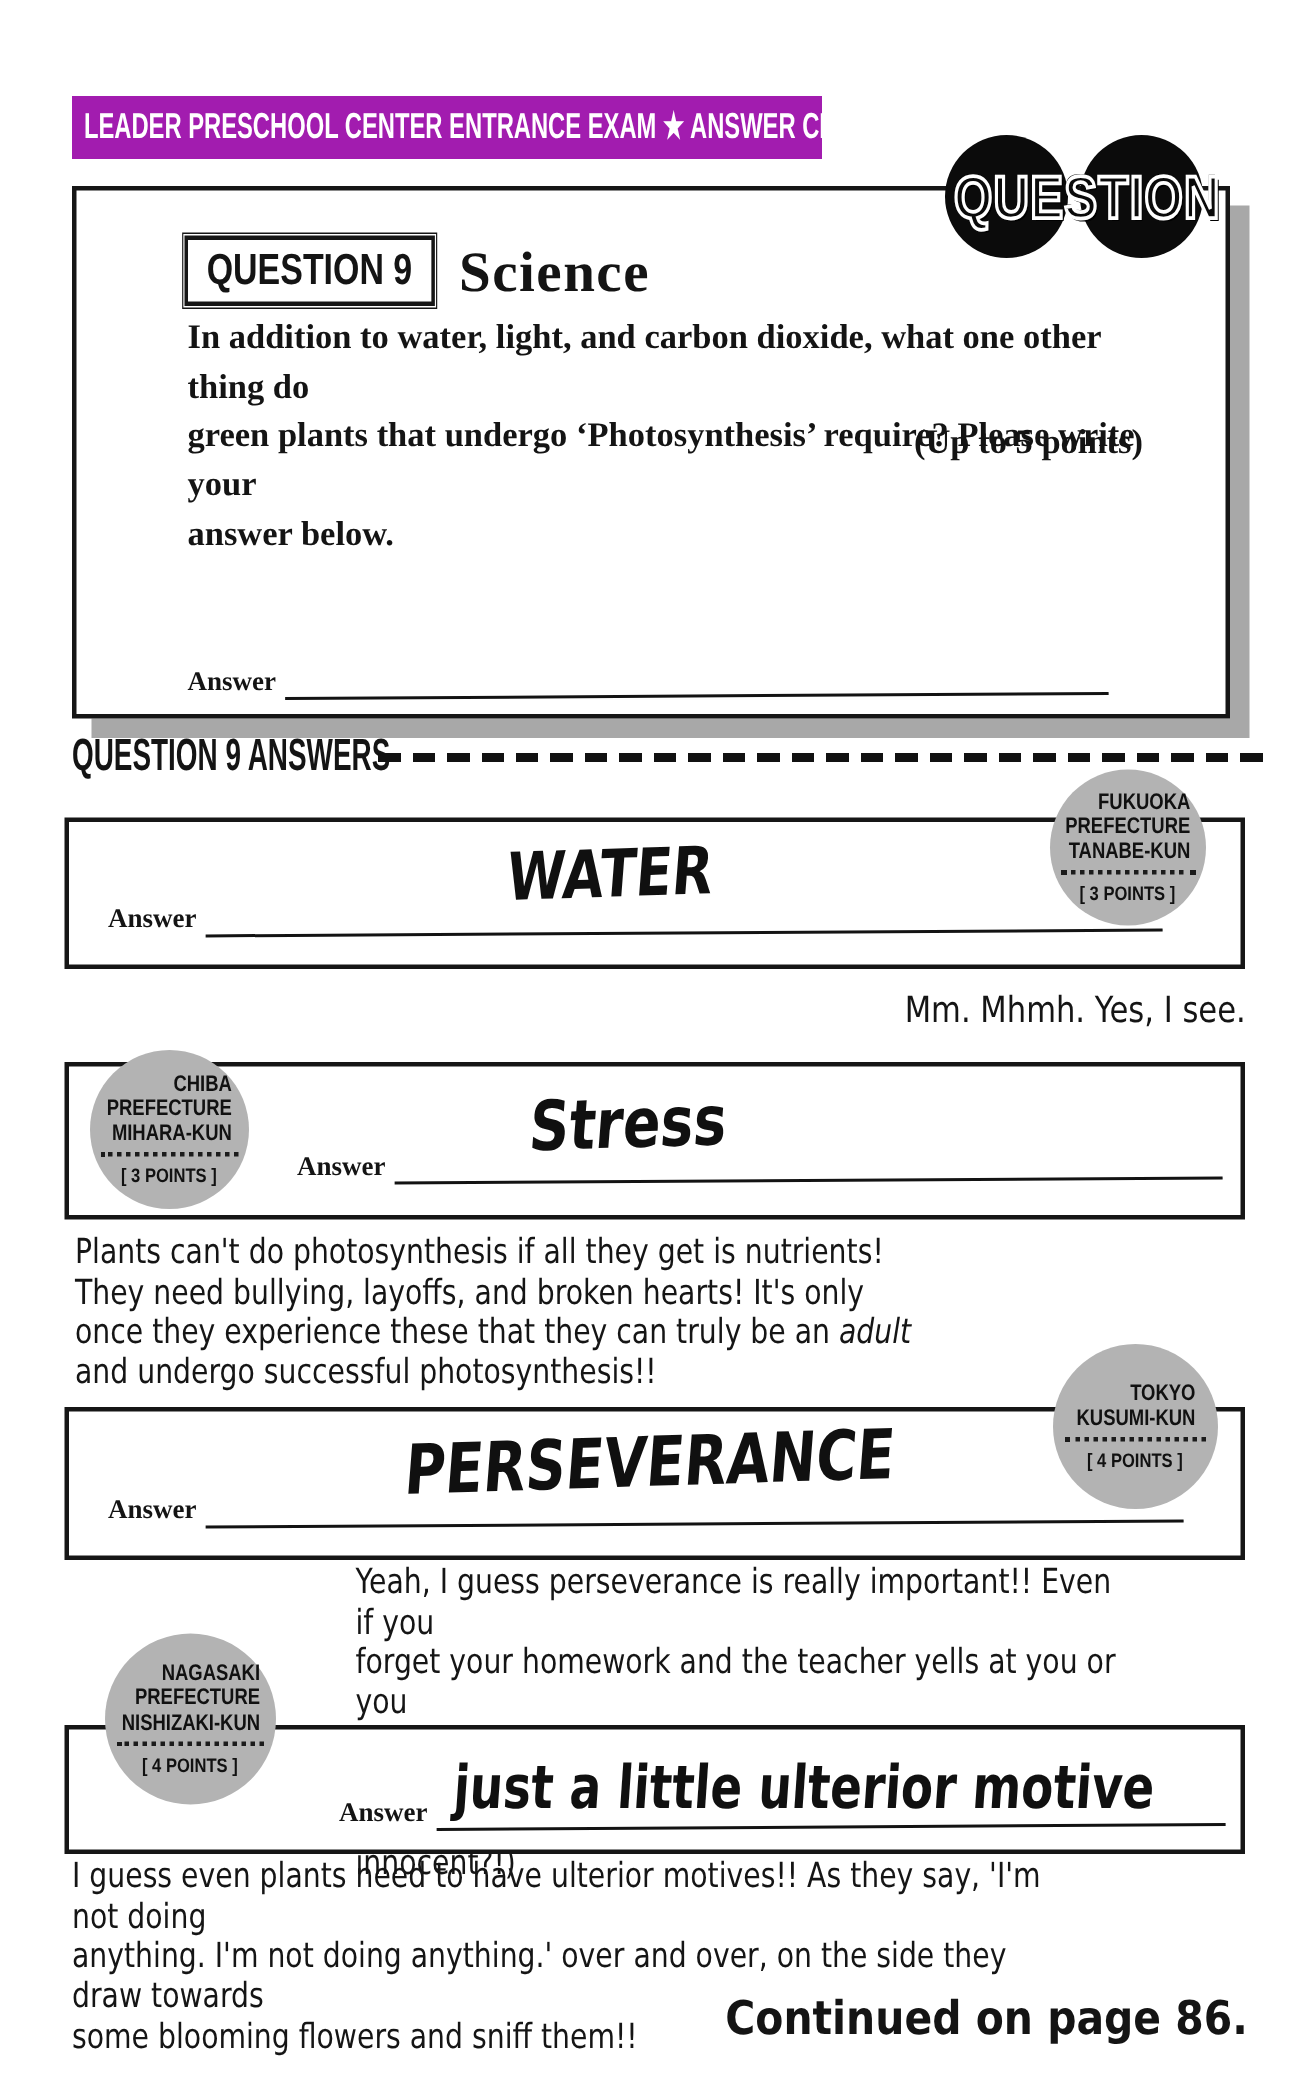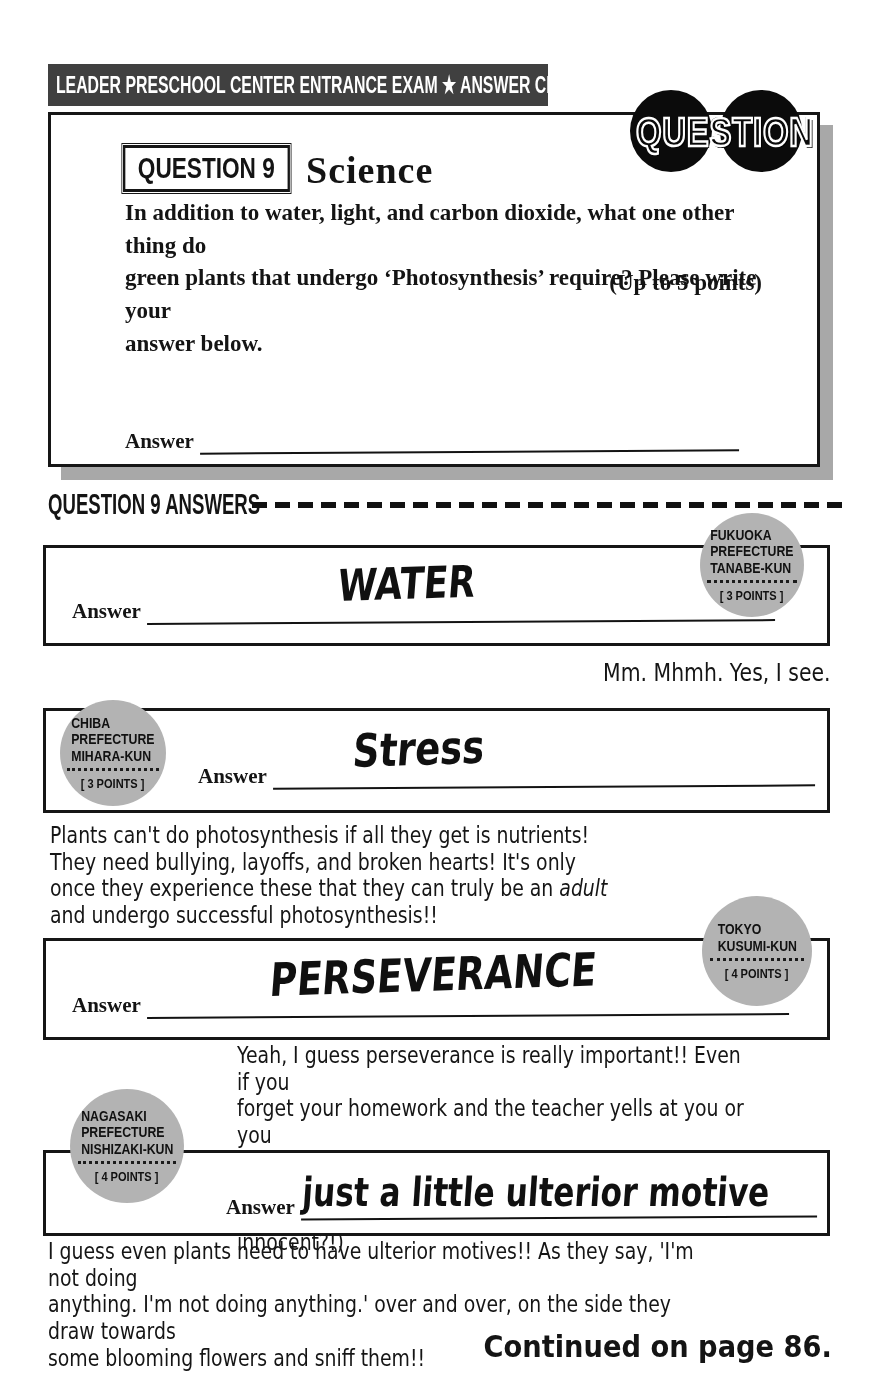--- a/index.html
+++ b/index.html
@@ -13,21 +13,21 @@
   .cond  { font-family:"Liberation Sans", sans-serif; font-weight:bold; }
   .comic {
     font-family:"DejaVu Sans", sans-serif;
     white-space:pre-line; line-height:1.16; color:#151515;
     transform:scaleX(0.82); transform-origin:left top;
   }
 
   
   .banner {
     position:absolute; left:48px; top:64px; width:500px; height:42px;
-    background:#404040; overflow:visible; z-index:3;
+    background:#a21caf; overflow:visible; z-index:3;
   }
   .banner-text {
     display:inline-block; white-space:nowrap; color:#ffffff;
     font-size:24px; line-height:42px; padding-left:12px;
     transform:scaleX(0.66); transform-origin:left center;
   }
 
   
   .stamp { position:absolute; left:618px; top:90px; width:200px; height:82px; z-index:7;text-decoration:underline; }
   .stamp .circle { position:absolute; width:82px; height:82px; border-radius:50%; background:#0b0b0b; top:0; }
@@ -37,42 +37,42 @@
     position:absolute; left:0; top:20px; width:200px; text-align:center;
     font-size:40px; font-weight:bold; letter-spacing:1px;
     color:#0b0b0b;
     -webkit-text-stroke:2.5px #ffffff;
     text-shadow:2px 2px 0 #000, -1px -1px 0 #000;
     transform:scaleX(0.82); transform-origin:center;
   }
 
   
   .qbox {
-    position:absolute; left:48px; top:112px; width:772px; height:355px;
+    position:absolute; left:48px; top:124px; width:772px; height:355px;
     border:3px solid #161616; background:#ffffff;
     box-shadow:13px 13px 0 0 #a8a8a8; z-index:2;
   }
   .qnum {
     position:absolute; left:72px; top:30px;
     border:3px solid #161616; padding:4px 16px;
     font-size:29px; font-weight:bold; letter-spacing:0;
     transform:scaleX(0.78); transform-origin:left center;
     box-shadow:0 0 0 1px #ffffff, 0 0 0 2px #161616;
   }
   .subject { position:absolute; left:255px; top:33px; font-size:38px; font-weight:bold; letter-spacing:1px; }
   .qtext {
     position:absolute; left:74px; top:82px; width:665px;
     font-size:23px; line-height:1.42; white-space:pre-line;
   }
   .points-note { position:absolute; right:55px; top:155px; font-size:23px; }
   .q-ans-row {
     position:absolute; left:74px; top:312px; width:614px;
     display:flex; align-items:flex-end;
   }
-  .ans-label { font-size:21px; padding-right:6px; line-height:1.1; }
+  .ans-label { font-size:18px; padding-right:6px; line-height:1.1; }
   .ans-rule  { flex:1; border-bottom:2.5px solid #131313; height:26px; transform:rotate(-0.35deg); position:relative; }
 
   
   .sec-heading {
     position:absolute; left:48px; top:487px;
     font-size:30px; font-weight:bold;
     transform:scaleX(0.62); transform-origin:left center; white-space:nowrap;
   }
   .dashes {
     position:absolute; left:252px; top:502px; width:592px; height:6px;
@@ -103,21 +103,21 @@
   .hand3 { left:222px; bottom:30px; font-size:46px; }
 
   .box4 { top:1150px; height:86px; }
   .box4 .ans-row { padding:0 10px 14px 180px; }
   .hand4 { left:255px; bottom:18px; font-size:40px; transform:scaleX(0.78) skewX(-5deg); }
 
   
   .badge {
     position:absolute; border-radius:50%; background:#b3b3b3;
     display:flex; flex-direction:column; align-items:center; justify-content:center;
-    z-index:6; text-align:left;
+    z-index:6; text-align:right;
   }
   .badge-lines {
     font-weight:bold; font-size:15px; line-height:1.08; color:#111;
     white-space:pre-line; transform:scaleX(0.82); transform-origin:center;
   }
   .badge-dots { width:86%; border-top:3px dotted #1b1b1b; margin:4px 0 5px 0; }
   .badge-points {
     font-weight:bold; font-size:13px; color:#111; white-space:nowrap;
     transform:scaleX(0.85); transform-origin:center;
   }

